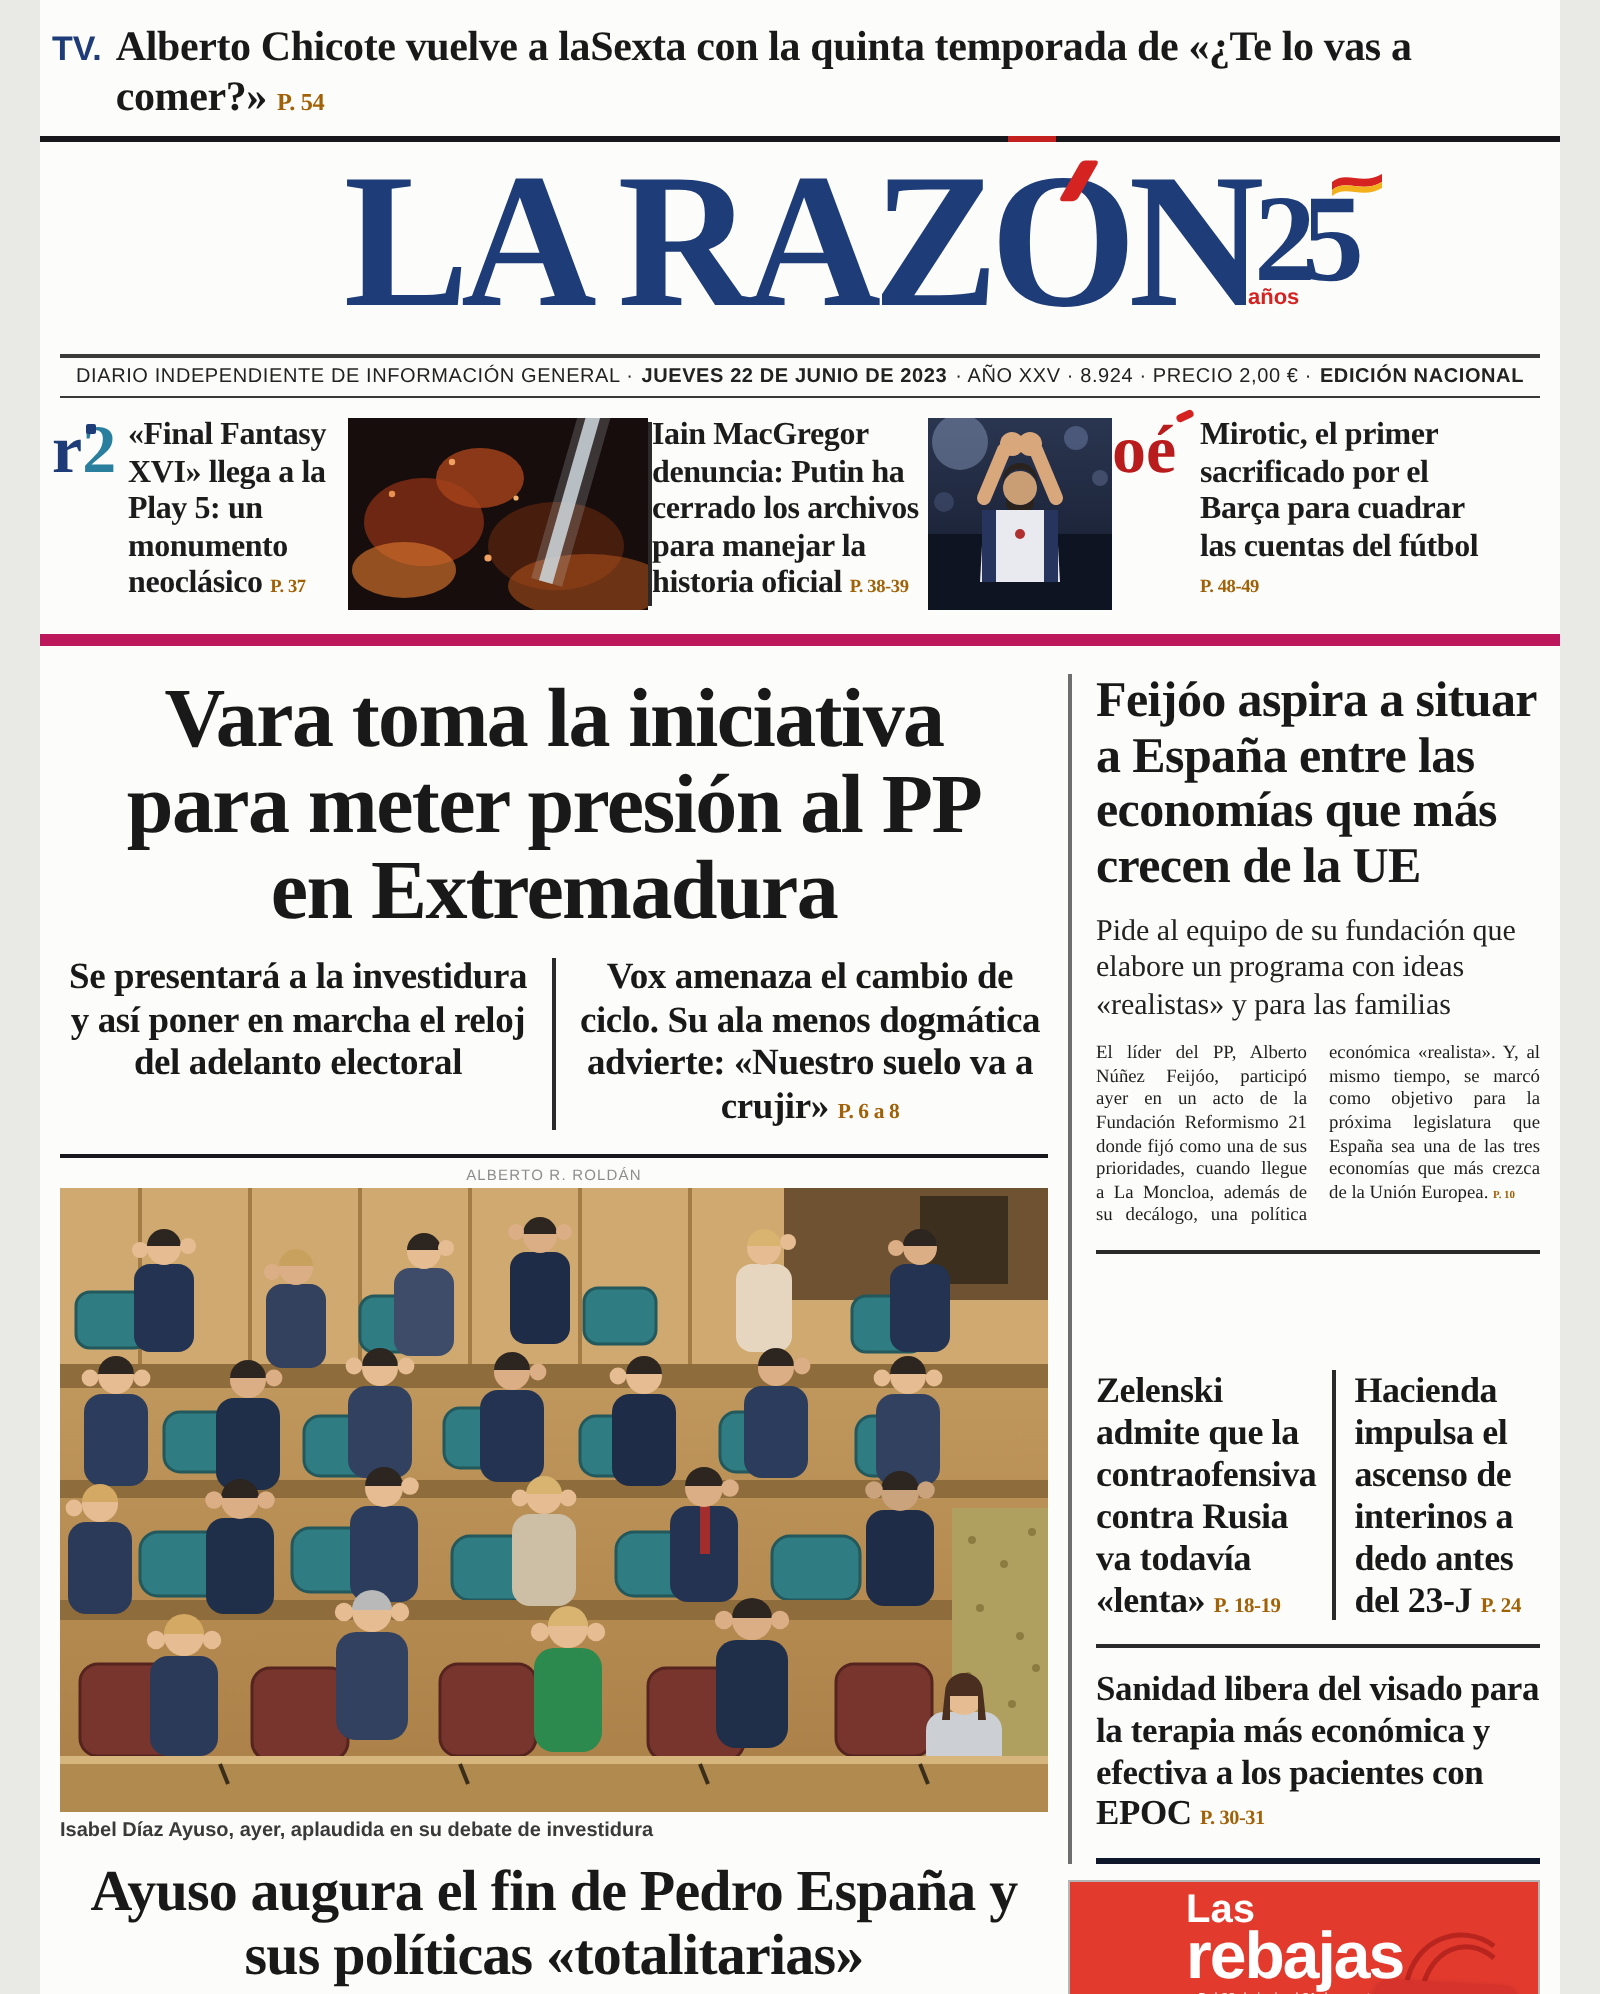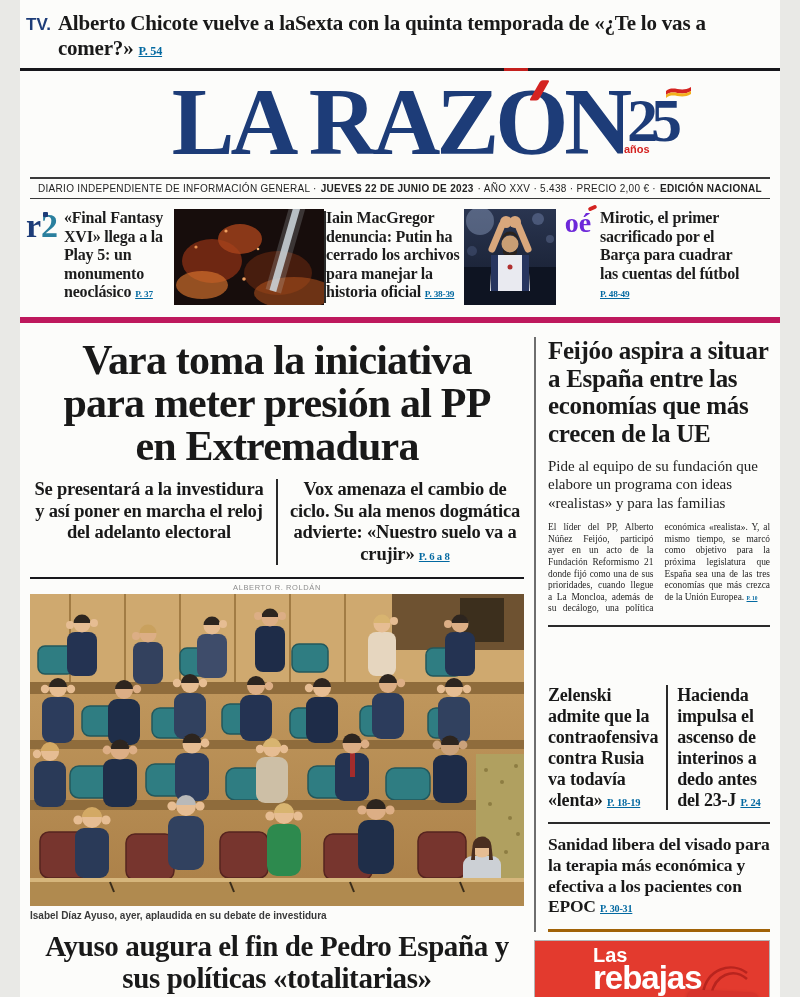--- a/index.html
+++ b/index.html
@@ -3,21 +3,21 @@
 <meta charset="utf-8">
 <style>
   html,body{margin:0;padding:0;background:#e9e9e6;}
   .page{position:relative;width:760px;height:997px;margin:0 auto;background:#fcfcfa;
         font-family:"Liberation Serif",serif;color:#191919;overflow:hidden;}
   
   .topbar{position:relative;display:flex;align-items:baseline;gap:7px;padding:11px 10px 7px 6px;
           border-bottom:3px solid #17171c;}
   .tv{font-family:"Liberation Sans",sans-serif;font-weight:bold;font-size:17px;color:#1d3c78;}
   .topbar-h{font-size:21px;font-weight:bold;letter-spacing:-0.2px;}
-  .pref{color:#0369a1;font-weight:bold;font-size:0.58em;white-space:nowrap;text-decoration:underline;}
+  .pref{color:#a16207;font-weight:bold;font-size:0.58em;white-space:nowrap;}
   .topbar-redtick{position:absolute;left:484px;bottom:-3px;width:24px;height:3px;background:#c4201d;}
   
   .masthead{position:relative;height:106px;text-align:center;}
   .mast-title{display:inline-block;margin-top:4px;font-size:94px;font-weight:bold;line-height:0.98;
               letter-spacing:-4px;color:#1d3c78;transform:scaleY(1.02);}
   .o-wrap{position:relative;display:inline-block;}
   .o-accent{position:absolute;top:6px;left:58%;width:9px;height:20px;background:#d42321;
             transform:skewX(-30deg);border-radius:2px;}
   .anniv{position:absolute;right:86px;bottom:10px;width:86px;height:78px;}
   .anniv-num{font-size:62px;font-weight:bold;letter-spacing:-7px;color:#1d3c78;line-height:1;}
@@ -35,21 +35,21 @@
   .t-text{font-size:16px;line-height:1.16;letter-spacing:-0.2px;color:#1c1c1c;font-weight:bold;}
   .logo-r2{position:relative;width:38px;font-weight:bold;font-size:34px;line-height:1;flex:none;}
   .logo-r2 .r{color:#1d3c78;}
   .logo-r2 .two{color:#2a7f9e;}
   .r2-dot{position:absolute;top:3px;left:17px;width:5px;height:5px;background:#1d3c78;border-radius:1px;}
   .t-i1{width:110px;flex:none;}
   .t-img1{width:150px;height:96px;flex:none;}
   .t-div{width:0;border-left:2px solid #2a2a2a;height:92px;flex:none;margin-top:2px;}
   .t-i2{width:138px;flex:none;}
   .t-img2{width:92px;height:96px;flex:none;}
-  .logo-oe{position:relative;width:44px;font-weight:bold;font-size:28px;line-height:1;color:#6d28d9;flex:none;text-align:center;}
+  .logo-oe{position:relative;width:44px;font-weight:bold;font-size:34px;line-height:1;color:#b91c1c;flex:none;text-align:left;}
   .oe-acc{position:absolute;top:-3px;right:3px;width:9px;height:4px;background:#d42321;transform:rotate(-24deg);border-radius:2px;}
   .t-i3{width:146px;flex:none;}
   
   .main{display:flex;padding:0 10px;}
   .left-col{width:494px;padding-right:10px;}
   .right-col{width:276px;}
   .rwrap{border-left:2px solid #6e6e6e;padding-left:12px;}
   h1.lead{font-size:42px;text-align:center;line-height:1.02;letter-spacing:-0.8px;margin:16px 24px 12px;}
   .decks{display:flex;text-align:center;font-size:18.5px;font-weight:bold;line-height:1.16;
          border-bottom:2.5px solid #17171c;padding-bottom:12px;letter-spacing:-0.2px;}
@@ -63,21 +63,21 @@
   
   h3.feijoo{font-size:25px;line-height:1.1;letter-spacing:-0.3px;margin:14px 0 10px;}
   .fdeck{font-size:15px;line-height:1.22;color:#222;margin:0 0 10px;}
   .fbody{column-count:2;column-gap:11px;font-size:9.4px;line-height:1.24;text-align:justify;color:#1f1f1f;
          padding-bottom:10px;border-bottom:2px solid #2a2a2a;}
   .duo{display:flex;padding:10px 0 12px;border-bottom:2px solid #2a2a2a;}
   .duo-l{width:50%;padding-right:8px;border-right:2px solid #2a2a2a;}
   .duo-r{width:50%;padding-left:9px;}
   .mini{font-size:18px;font-weight:bold;line-height:1.16;letter-spacing:-0.2px;margin-top:48px;}
   .sanidad{font-size:17.5px;font-weight:bold;line-height:1.18;letter-spacing:-0.2px;
-           padding:10px 0 12px;border-bottom:3px solid #a16207;}
+           padding:10px 0 12px;border-bottom:3px solid #0f172a;}
   
   .ad{position:relative;margin-top:8px;border:1px solid #b5b5b5;background:#fff;height:196px;
       font-family:"Liberation Sans",sans-serif;overflow:hidden;}
   .ad-red{background:#e33a2e;height:62px;color:#fff;padding:5px 0 0 58px;}
   .ad-l1{font-size:20px;font-weight:bold;line-height:0.95;}
   .ad-l2{font-size:33px;font-weight:bold;line-height:0.9;letter-spacing:-1px;margin-top:-2px;}
   .ad-dates{font-size:6.5px;margin:3px 0 0 6px;opacity:0.95;}
   .ad-photo{display:block;width:100%;height:86px;}
   .ad-tag{position:absolute;right:13px;top:50px;width:70px;height:88px;background:#d6332c;
           border-radius:6px;transform:rotate(3deg);color:#fff;text-align:center;
@@ -107,21 +107,21 @@
       <div class="anniv-num">25</div>
       <div class="anniv-label">años</div>
       <svg class="anniv-flag" width="27" height="14" viewBox="0 0 27 14">
         <path d="M1,6 C8,0 16,8 26,2 L26,6 C16,12 8,4 1,10 Z" fill="#d42321"></path>
         <path d="M1,10 C8,4 16,12 26,6 L26,9 C16,15 8,7 1,13 Z" fill="#f2b01c"></path>
       </svg>
     </div>
   </div>
 
   <div class="infoline">
-    <span>DIARIO INDEPENDIENTE DE INFORMACIÓN GENERAL ·</span><b><span>JUEVES 22 DE JUNIO DE 2023</span></b><span>· AÑO XXV · 5.438 · PRECIO 2,00 € ·</span><b><span>EDICIÓN NACIONAL</span></b>
+    <span>DIARIO INDEPENDIENTE DE INFORMACIÓN GENERAL ·</span><b><span>JUEVES 22 DE JUNIO DE 2023</span></b><span>· AÑO XXV · 8.924 · PRECIO 2,00 € ·</span><b><span>EDICIÓN NACIONAL</span></b>
   </div>
 
   <div class="teasers">
     <div class="logo-r2"><span class="r">r</span><span class="two">2</span><i class="r2-dot"></i></div>
     <div class="t-text t-i1"><span>«Final Fantasy XVI» llega a la Play 5: un monumento neoclásico </span><span class="pref">P. 37</span></div>
     <svg class="t-img1" viewBox="0 0 150 96" preserveAspectRatio="none">
       <rect width="150" height="96" fill="#170d0c"></rect>
       <ellipse cx="38" cy="52" rx="30" ry="22" fill="#6e2712"></ellipse>
       <ellipse cx="66" cy="30" rx="22" ry="15" fill="#a8441c" opacity="0.8"></ellipse>
       <ellipse cx="28" cy="76" rx="26" ry="14" fill="#d8742e" opacity="0.65"></ellipse>

